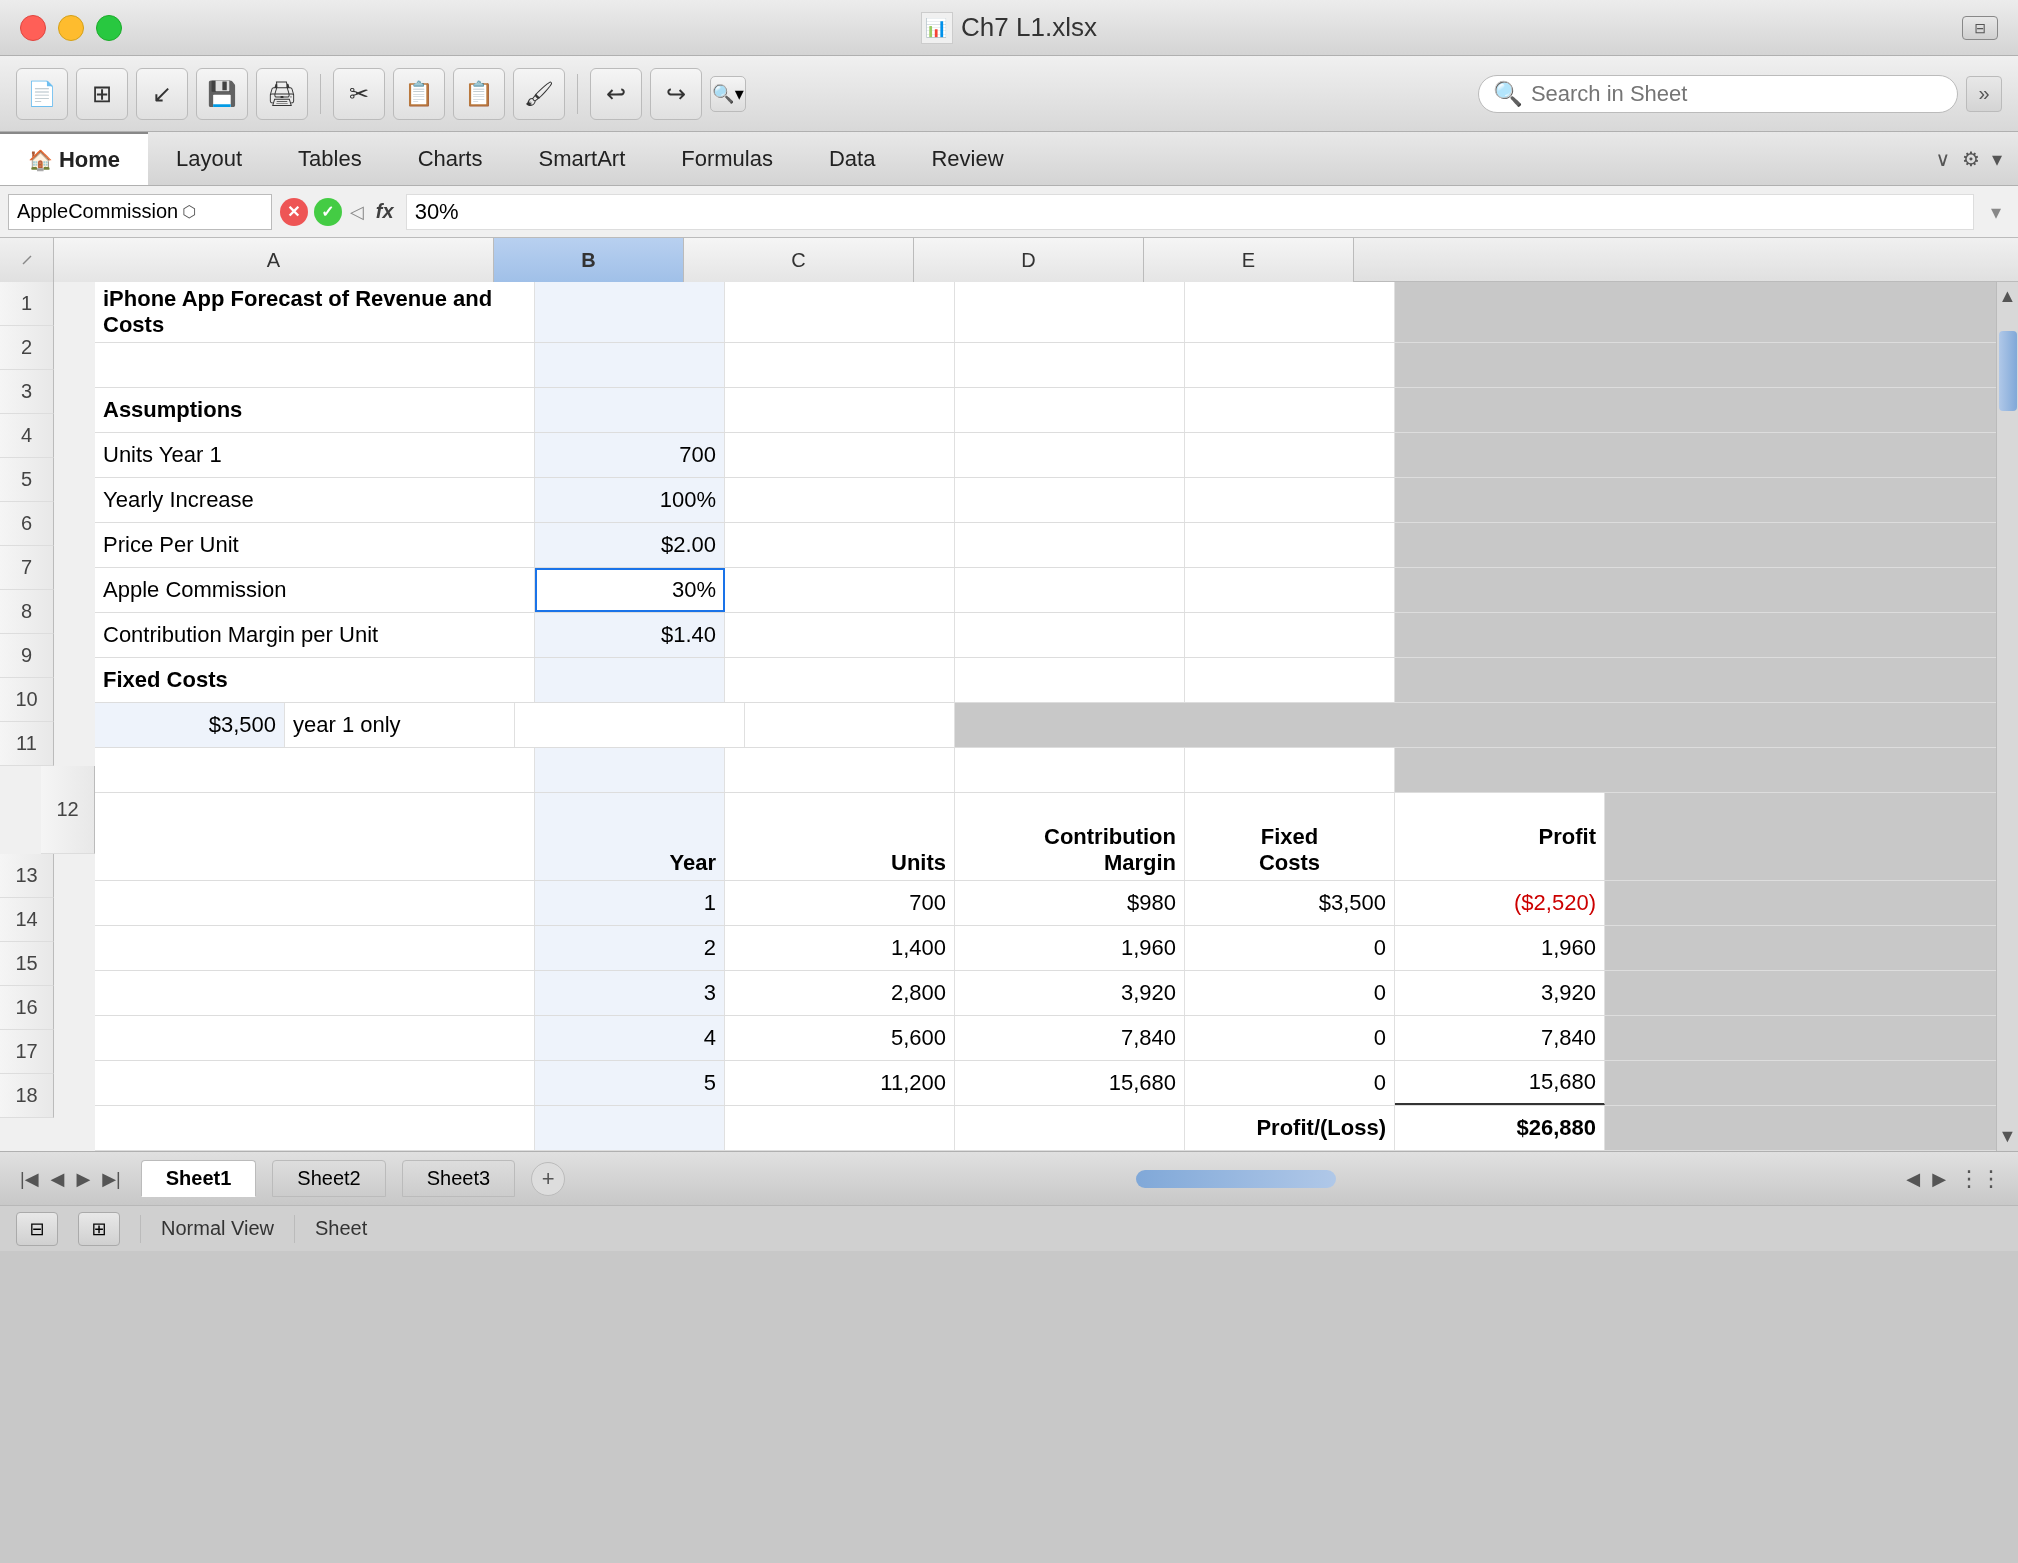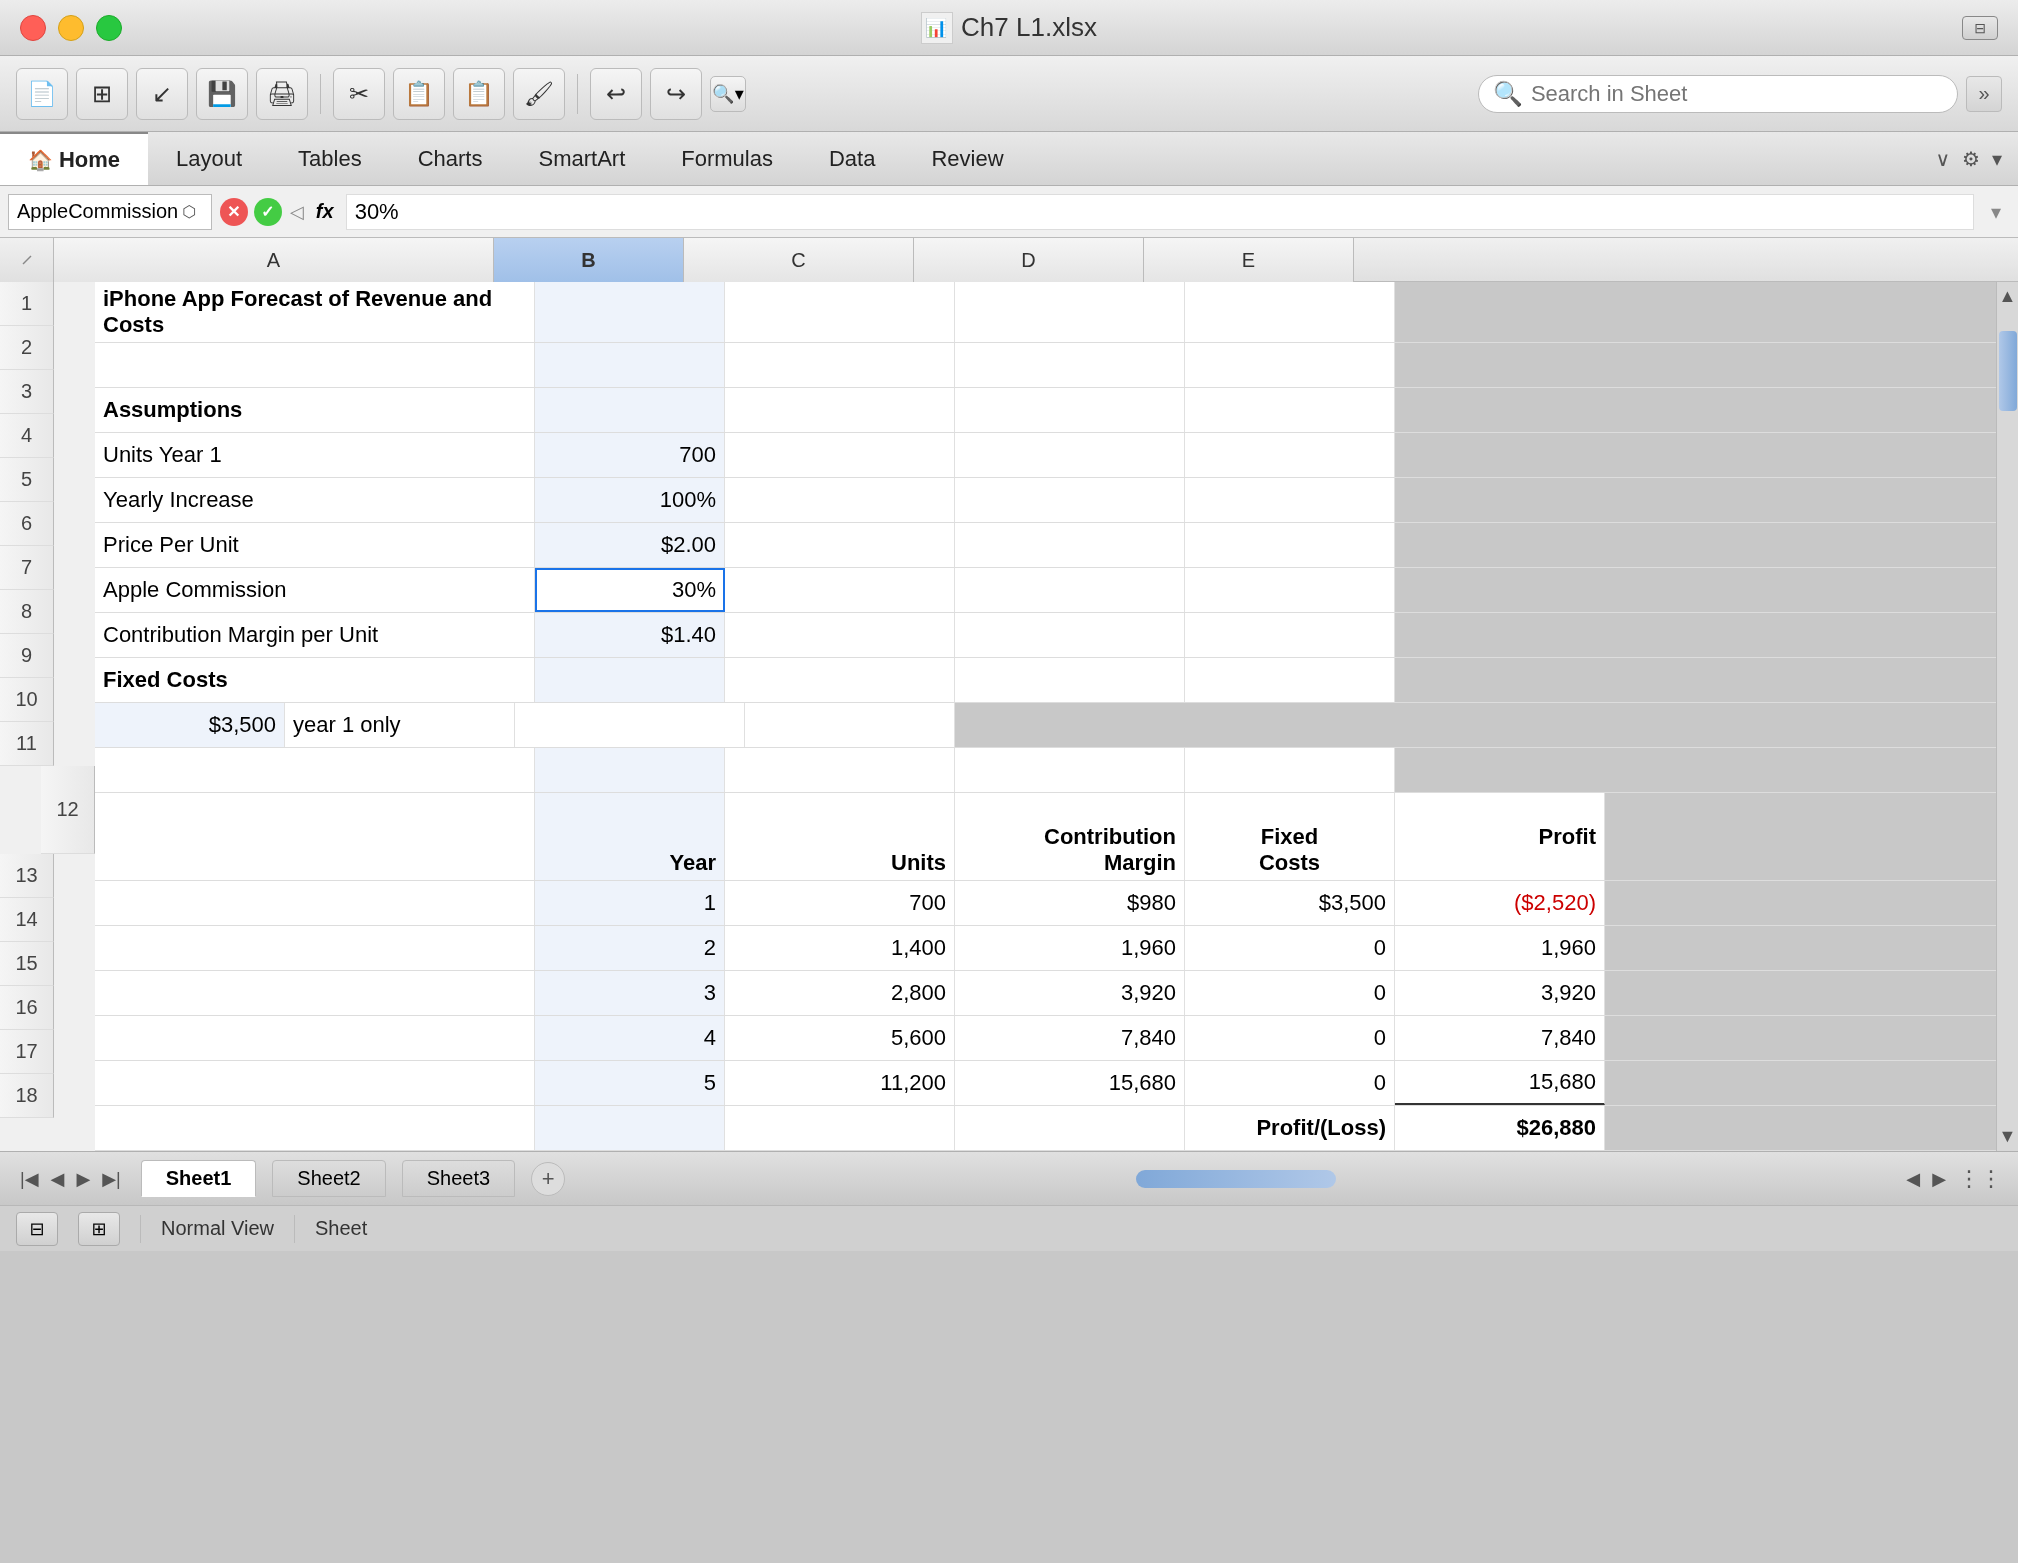--- a/index.html
+++ b/index.html
@@ -170,21 +170,21 @@
     .formula-bar {
       background: #f0f0f0;
       height: 52px;
       display: flex;
       align-items: center;
       border-bottom: 1px solid #bbb;
       padding: 0 8px;
       gap: 8px;
     }
     .name-box {
-      width: 204px;
+      width: 264px;
       height: 36px;
       border: 1px solid #bbb;
       background: white;
       display: flex;
       align-items: center;
       padding: 0 8px;
       font-size: 20px;
       gap: 4px;
     }
     .name-box-arrow {
@@ -217,21 +217,21 @@
       cursor: pointer;
     }
     .formula-nav {
       display: flex;
       gap: 2px;
       align-items: center;
     }
     .formula-nav span { color: #888; font-size: 18px; cursor: pointer; }
     .formula-fx {
       font-size: 20px;
-      color: #000000;
+      color: #404040;
       font-style: italic;
       font-weight: bold;
       margin: 0 4px;
     }
     .formula-input {
       flex: 1;
       height: 36px;
       border: none;
       background: white;
       border: 1px solid #ddd;

